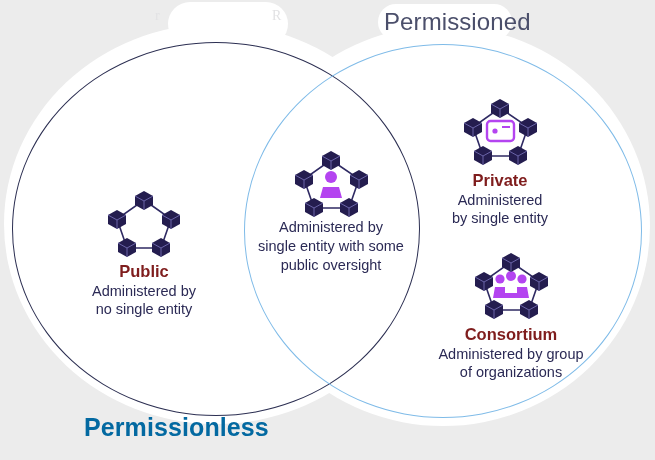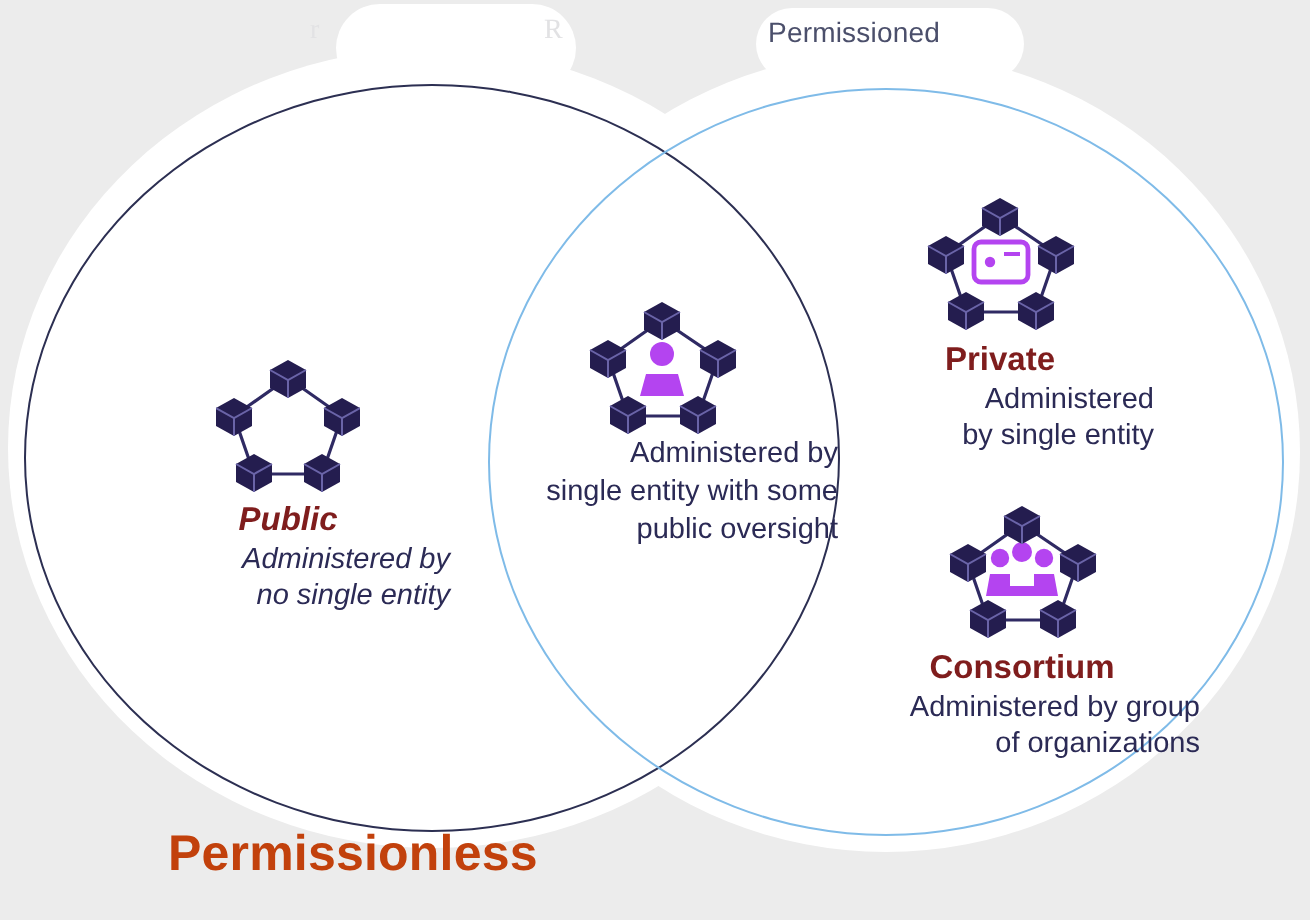--- a/index.html
+++ b/index.html
@@ -52,33 +52,33 @@
     left: 244px; top: 44px;
     width: 398px; height: 374px;
     border: 1.2px solid #7fbbe8;
   }
 
   
   .label-permissioned {
     position: absolute;
     left: 384px; top: 8px;
     z-index: 5;
-    font-size: 14px;
+    font-size: 24px;
     font-weight: 400;
     color: #4b4f6b;
     letter-spacing: 0.1px;
     white-space: nowrap;
   }
   .label-permissionless {
     position: absolute;
     left: 84px; top: 413px;
     z-index: 5;
     font-size: 25px;
     font-weight: 700;
-    color: #c2410c;
+    color: #0369a1;
     letter-spacing: 0.1px;
     white-space: nowrap;
   }
   .ghost-mark {
     position: absolute;
     z-index: 1;
     color: #e2e2e4;
     font-size: 14px;
     font-family: "Liberation Serif", serif;
     user-select: none;
@@ -105,24 +105,23 @@
     line-height: 1.25;
     margin-top: 4px;
   }
   .seg .seg-desc {
     display: block;
     font-size: 14.5px;
     font-weight: 400;
     color: #2b2a55;
     line-height: 1.3;
     white-space: pre-line;
-    text-align: right;
-  }
-
-  .seg-public     { left: 63px;  top: 176px; width: 162px; font-style: italic; }
+  }
+
+  .seg-public     { left: 63px;  top: 187px; width: 162px; }
   .seg-hybrid     { left: 243px; top: 146px; width: 176px; }
   .seg-private    { left: 423px; top: 94px;  width: 154px; }
   .seg-consortium { left: 422px; top: 248px; width: 178px; }
 </style>
 </head>
 <body>
 
 <div id="stage">
 
   <div class="blob blob-left"></div>

